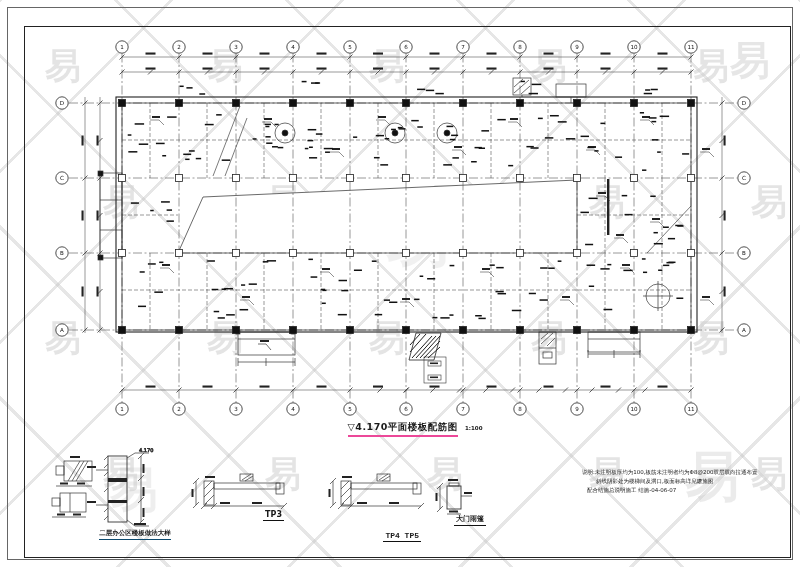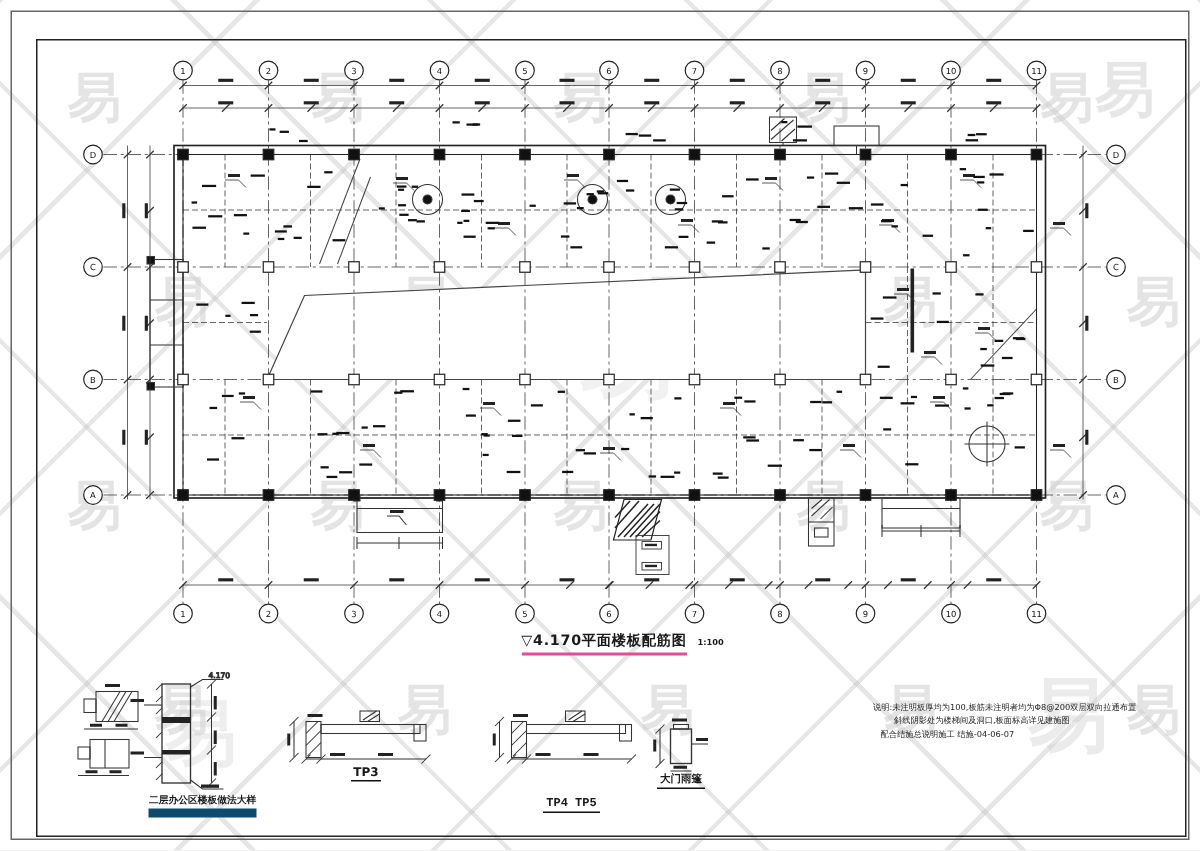--- a/index.html
+++ b/index.html
@@ -11,24 +11,24 @@
         repeating-linear-gradient(-45deg, rgba(190,190,190,0) 0 118px, rgba(190,190,190,.38) 118px 121px);}
   .wm span{position:absolute;color:#cfcfcf;opacity:.55;font-weight:bold;line-height:1;}
   .frame-outer{position:absolute;left:7px;top:7px;right:7px;bottom:7px;border:1px solid #666;}
   .frame-inner{position:absolute;left:24px;top:26px;right:9px;bottom:9px;border:1.6px solid #222;}
   svg{position:absolute;left:0;top:0;}
   svg text{font-family:"DejaVu Sans",sans-serif;}
   .title{position:absolute;left:300px;top:415px;width:230px;text-align:center;}
   .title .t{display:inline-block;font-size:9.5px;font-weight:bold;letter-spacing:.5px;
             border-bottom:2px solid #ec4899;padding-bottom:1px;}
   .title .s{font-size:5.5px;font-weight:bold;margin-left:2px;}
-  .dlabel{position:absolute;text-align:center;font-size:8px;font-weight:bold;}
+  .dlabel{position:absolute;text-align:right;font-size:8px;font-weight:bold;}
   .dlabel i{font-style:normal;display:inline-block;border-bottom:1.2px solid #111;padding:0 2px 1px;}
   .caption{position:absolute;left:50px;top:529px;width:170px;text-align:center;font-size:6.5px;font-weight:bold;}
-  .caption i{font-style:normal;display:inline-block;border-bottom:6px solid #0c4a6e;padding-bottom:1px;}
+  .caption i{font-style:normal;display:inline-block;border-bottom:1px solid #0c4a6e;padding-bottom:1px;}
   .notes{position:absolute;left:582px;top:468px;width:212px;font-size:5.5px;color:#222;line-height:1.65;}
   .notes .n2{padding-left:14px;}
   .notes .n3{padding-left:5px;}
 </style>
 </head>
 <body>
 
 <div class="sheet">
 
   <div class="wm" id="wm">

